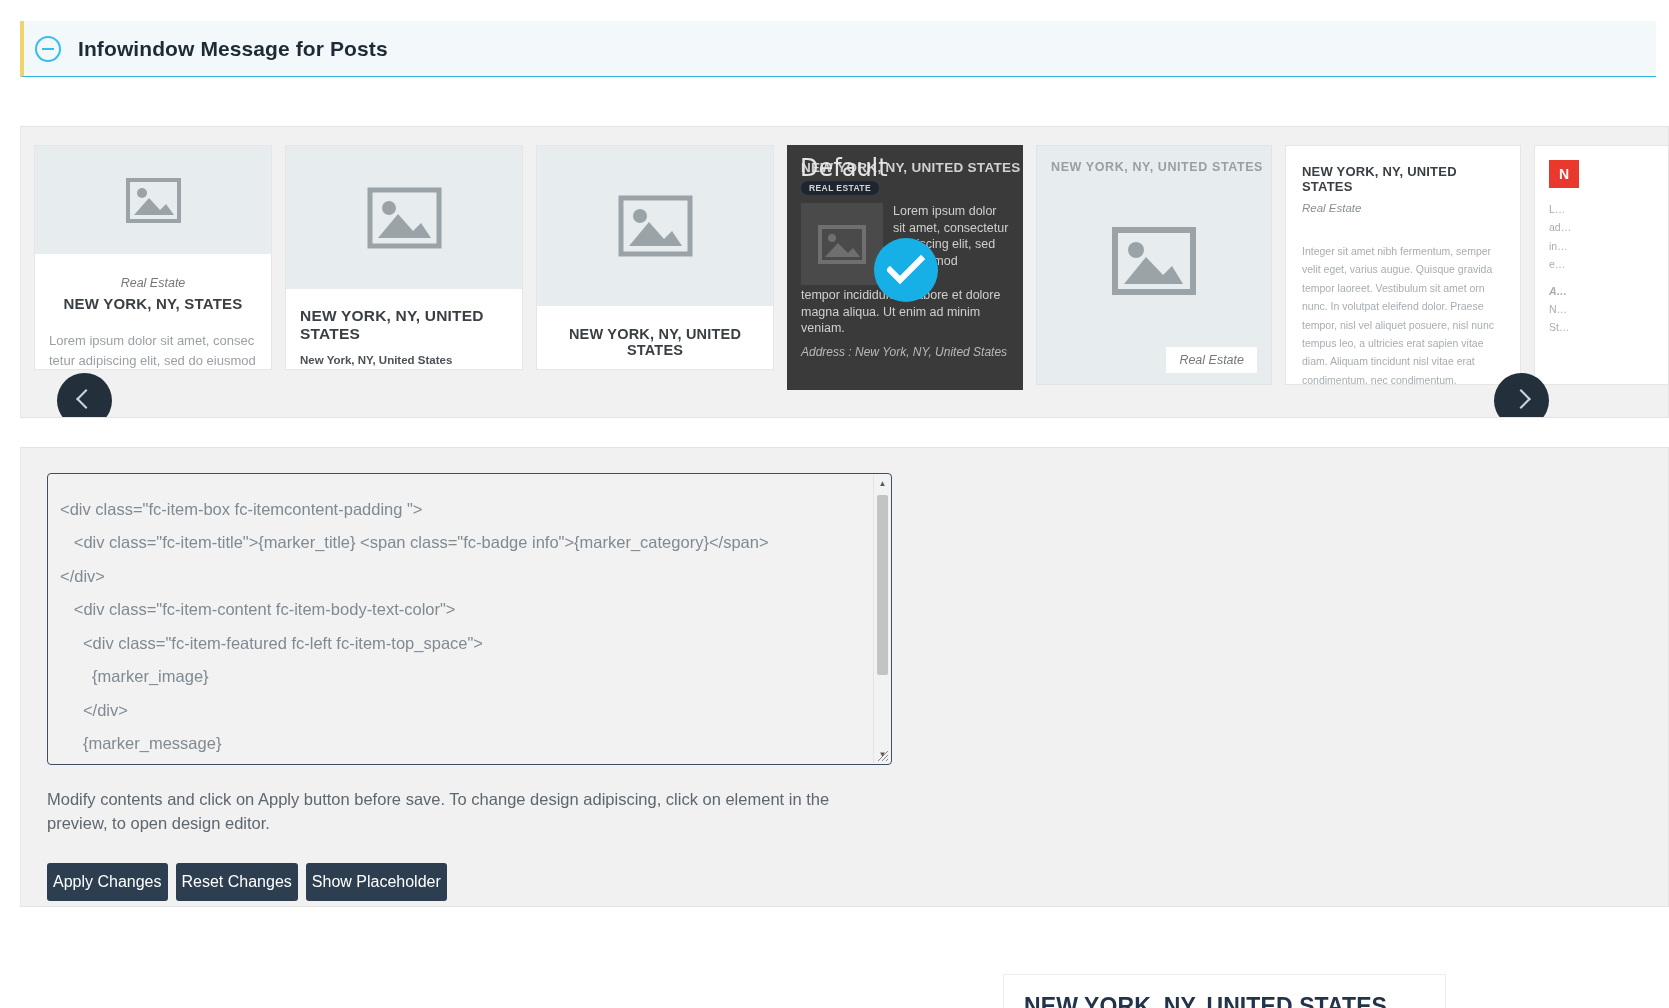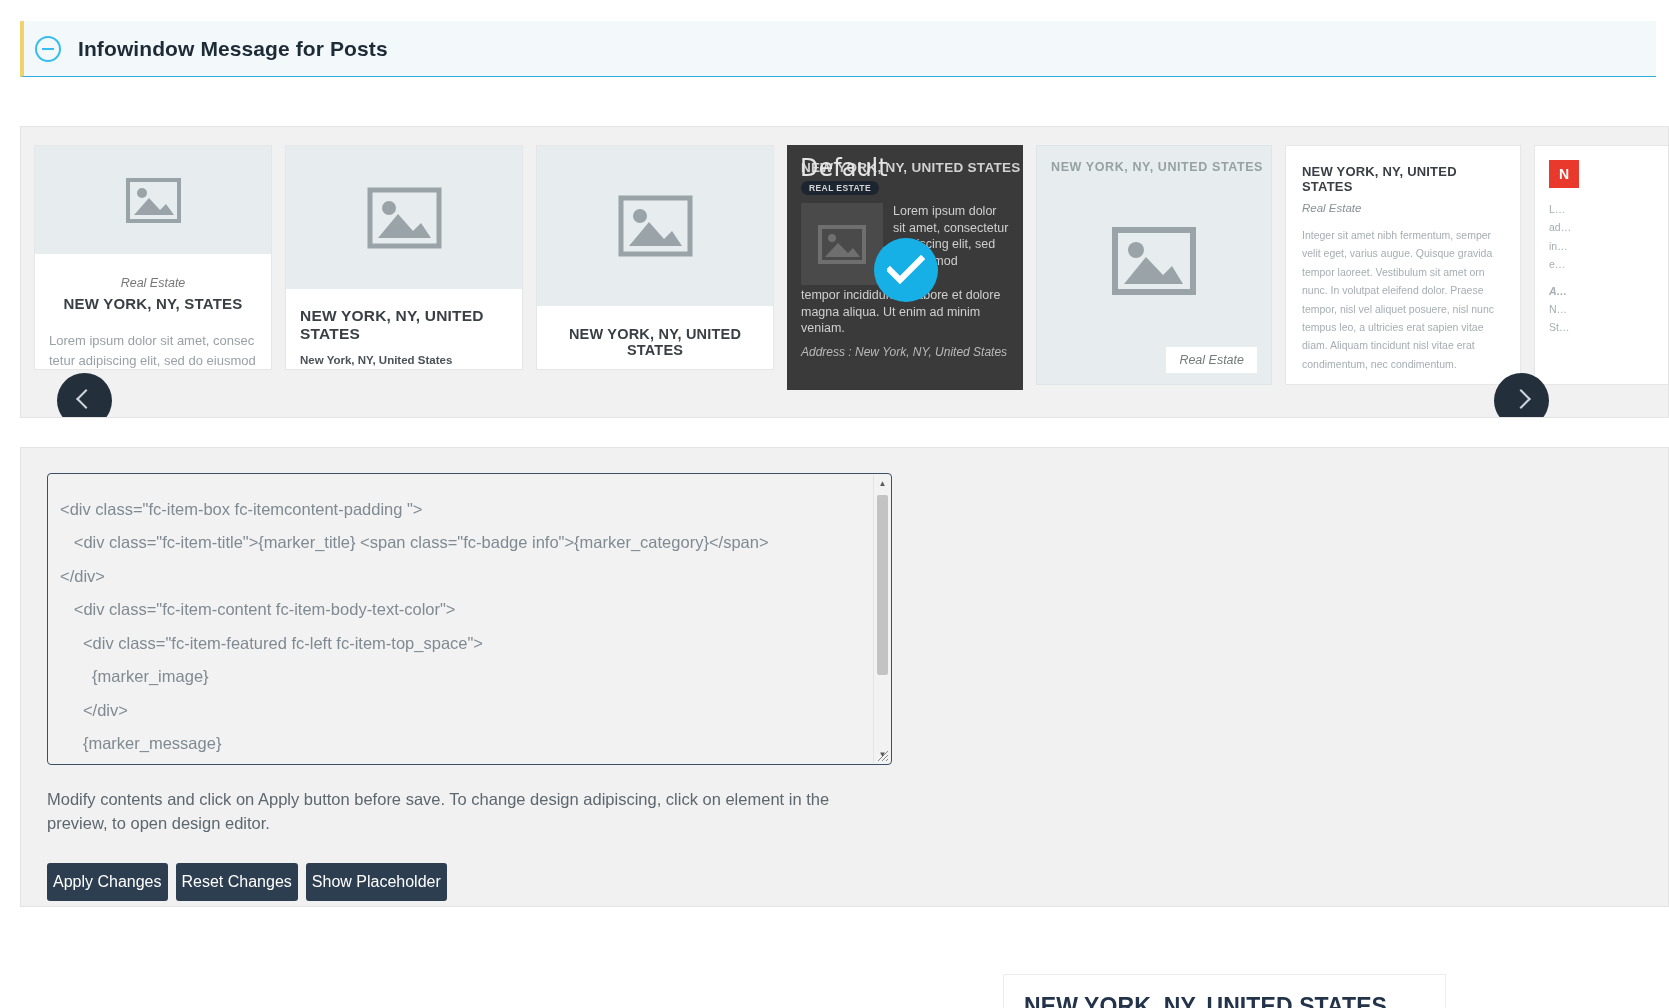--- a/index.html
+++ b/index.html
@@ -106,21 +106,21 @@
   .tpl5 .ttl { font-size:12.5px; font-weight:bold; color:#97a0a3; letter-spacing:.6px; padding:14px 0 0 14px;}
   .tpl5 .ph-big { height:130px; display:flex; align-items:center; justify-content:center; margin-top:22px;}
   .tpl5 .pillwrap { position:absolute; right:14px; bottom:16px; }
   .tpl5 .pill { background:#fff; padding:6px 13px; font-size:12.5px; font-style:italic; color:#74797d; }
 
   
   .tpl6 { width: 236px; height: 240px; }
   .tpl6 .inner { padding:18px 16px 0; }
   .tpl6 .ttl { font-size:13px; font-weight:bold; color:#3a3f44; letter-spacing:.2px;}
   .tpl6 .cat { font-size:11.5px; font-style:italic; color:#8a9096; margin-top:8px;}
-  .tpl6 .desc { font-size:10.5px; color:#a7adb3; line-height:1.75; margin-top:12px;}
+  .tpl6 .desc { font-size:10.5px; color:#a7adb3; line-height:1.75; margin-top:28px;}
 
   
   .tpl7 { width: 140px; height: 240px; }
   .tpl7 .redbadge { background:#e8392c; color:#fff; font-size:14px; font-weight:bold; padding:6px 10px; display:inline-block; margin:14px 0 0 14px;}
   .tpl7 .lines { padding: 12px 0 0 14px; }
   .tpl7 .lines div { font-size:10.5px; color:#a7adb3; line-height:1.75; }
   .tpl7 .bold { font-weight:bold; font-style:italic; color:#5c6166; margin-top:8px;}
 
   .nav-btn {
     position:absolute; width:55px; height:55px; border-radius:50%;

